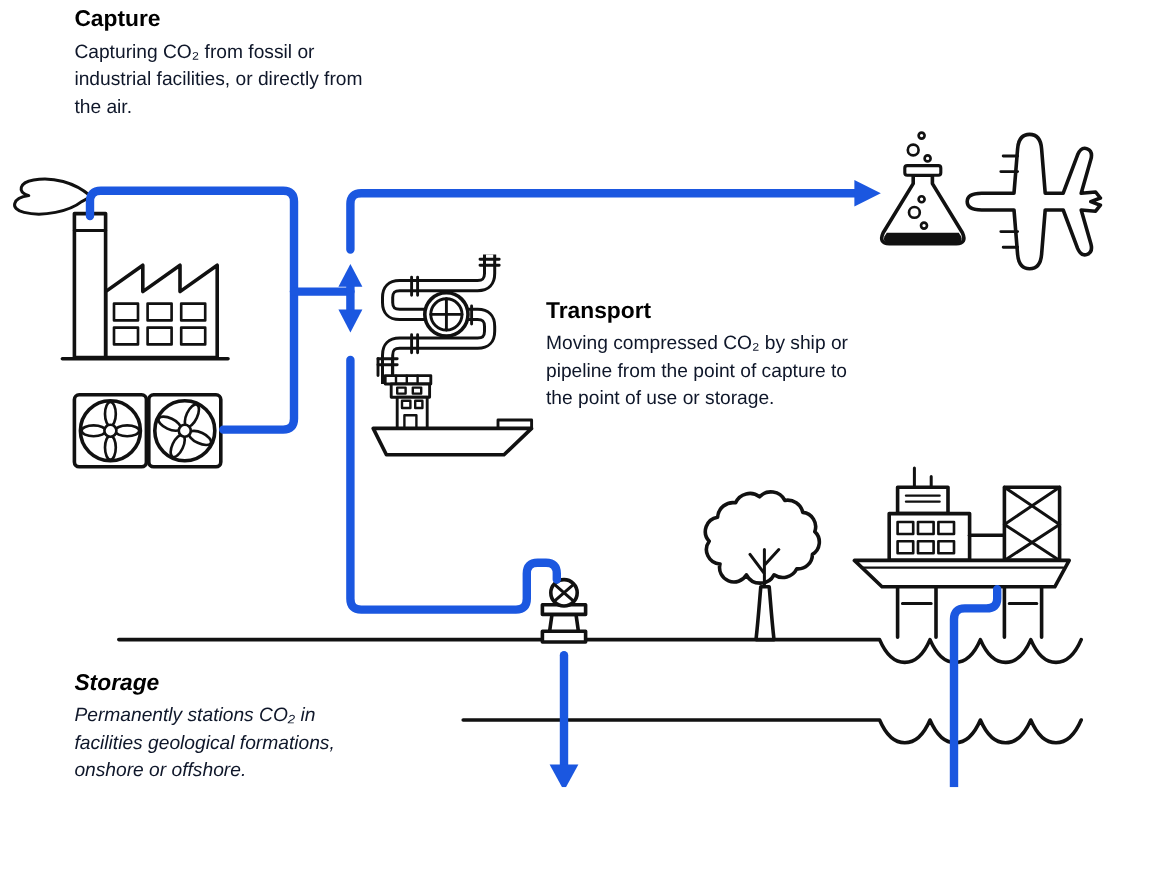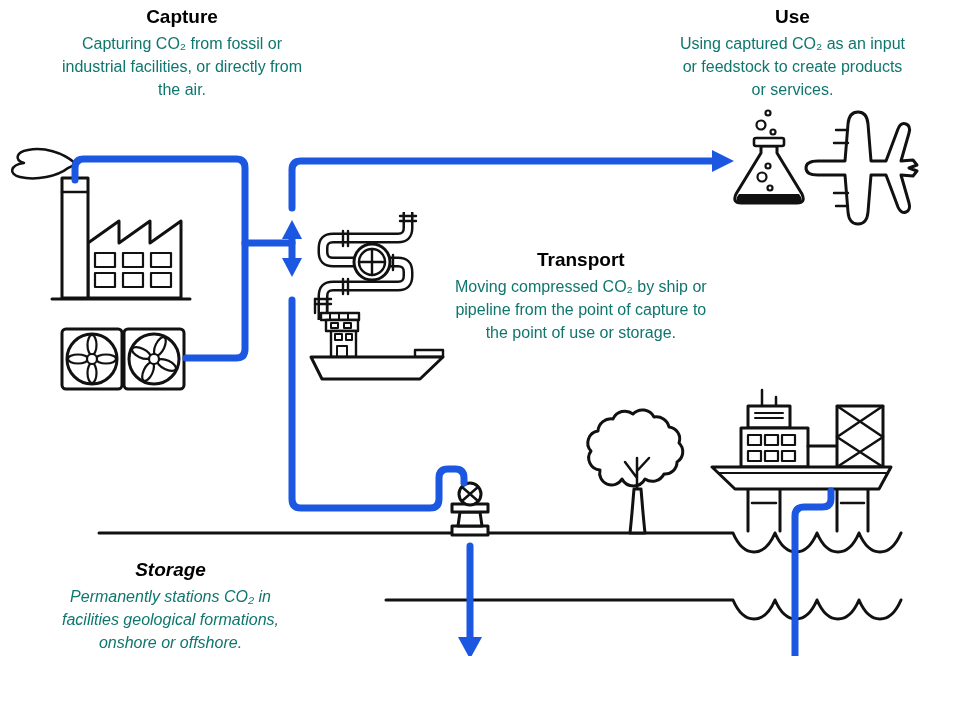--- a/index.html
+++ b/index.html
@@ -1,23 +1,23 @@
 <!DOCTYPE html>
 <html><head>
 <meta charset="utf-8">
 <style>
   html,body{margin:0;padding:0;background:#fff;}
   #stage{
     position:relative;width:960px;height:656px;background:#ffffff;overflow:hidden;
-    font-family:"Liberation Sans","DejaVu Sans",sans-serif;color:#111;text-align:center;
+    font-family:"Liberation Sans","DejaVu Sans",sans-serif;color:#111;
   }
   #art{position:absolute;left:0;top:0;width:960px;height:728px;}
   .txt{position:absolute;}
   .txt h2{margin:0 0 4px 0;font-size:19px;line-height:22px;font-weight:bold;color:#000;}
-  .txt .line{font-size:16px;line-height:23px;color:#0f766e;white-space:nowrap;}
+  .txt .line{font-size:16px;line-height:23px;color:#0f172a;white-space:nowrap;}
 </style>
 </head>
 <body>
 
 <div id="stage">
 
   <svg id="art" viewBox="0 0 960 728" fill="none" stroke-linecap="round" stroke-linejoin="round">
 
     <g stroke="#111" stroke-width="3">
       <path d="M 99,533 L 733,533 c 6 14 13 19 21 19 c 8 0 15 -5 21 -19 c 6 14 13 19 21 19 c 8 0 15 -5 21 -19 c 6 14 13 19 21 19 c 8 0 15 -5 21 -19 c 6 14 13 19 21 19 c 8 0 15 -5 21 -19"></path>
@@ -176,26 +176,20 @@
     </g>
   </svg>
 
   <div class="txt" style="left:62px;top:6px;">
     <h2>Capture</h2>
     <div class="line">Capturing CO₂ from fossil or</div>
     <div class="line">industrial facilities, or directly from</div>
     <div class="line">the air.</div>
   </div>
 
-  <div class="txt" style="left:680px;top:6px;">
-    <h2>Use</h2>
-    <div class="line">Using captured CO₂ as an input</div>
-    <div class="line">or feedstock to create products</div>
-    <div class="line">or services.</div>
-  </div>
 
   <div class="txt" style="left:455px;top:249px;">
     <h2>Transport</h2>
     <div class="line">Moving compressed CO₂ by ship or</div>
     <div class="line">pipeline from the point of capture to</div>
     <div class="line">the point of use or storage.</div>
   </div>
 
   <div class="txt" style="left:62px;top:559px;font-style:italic;">
     <h2>Storage</h2>

